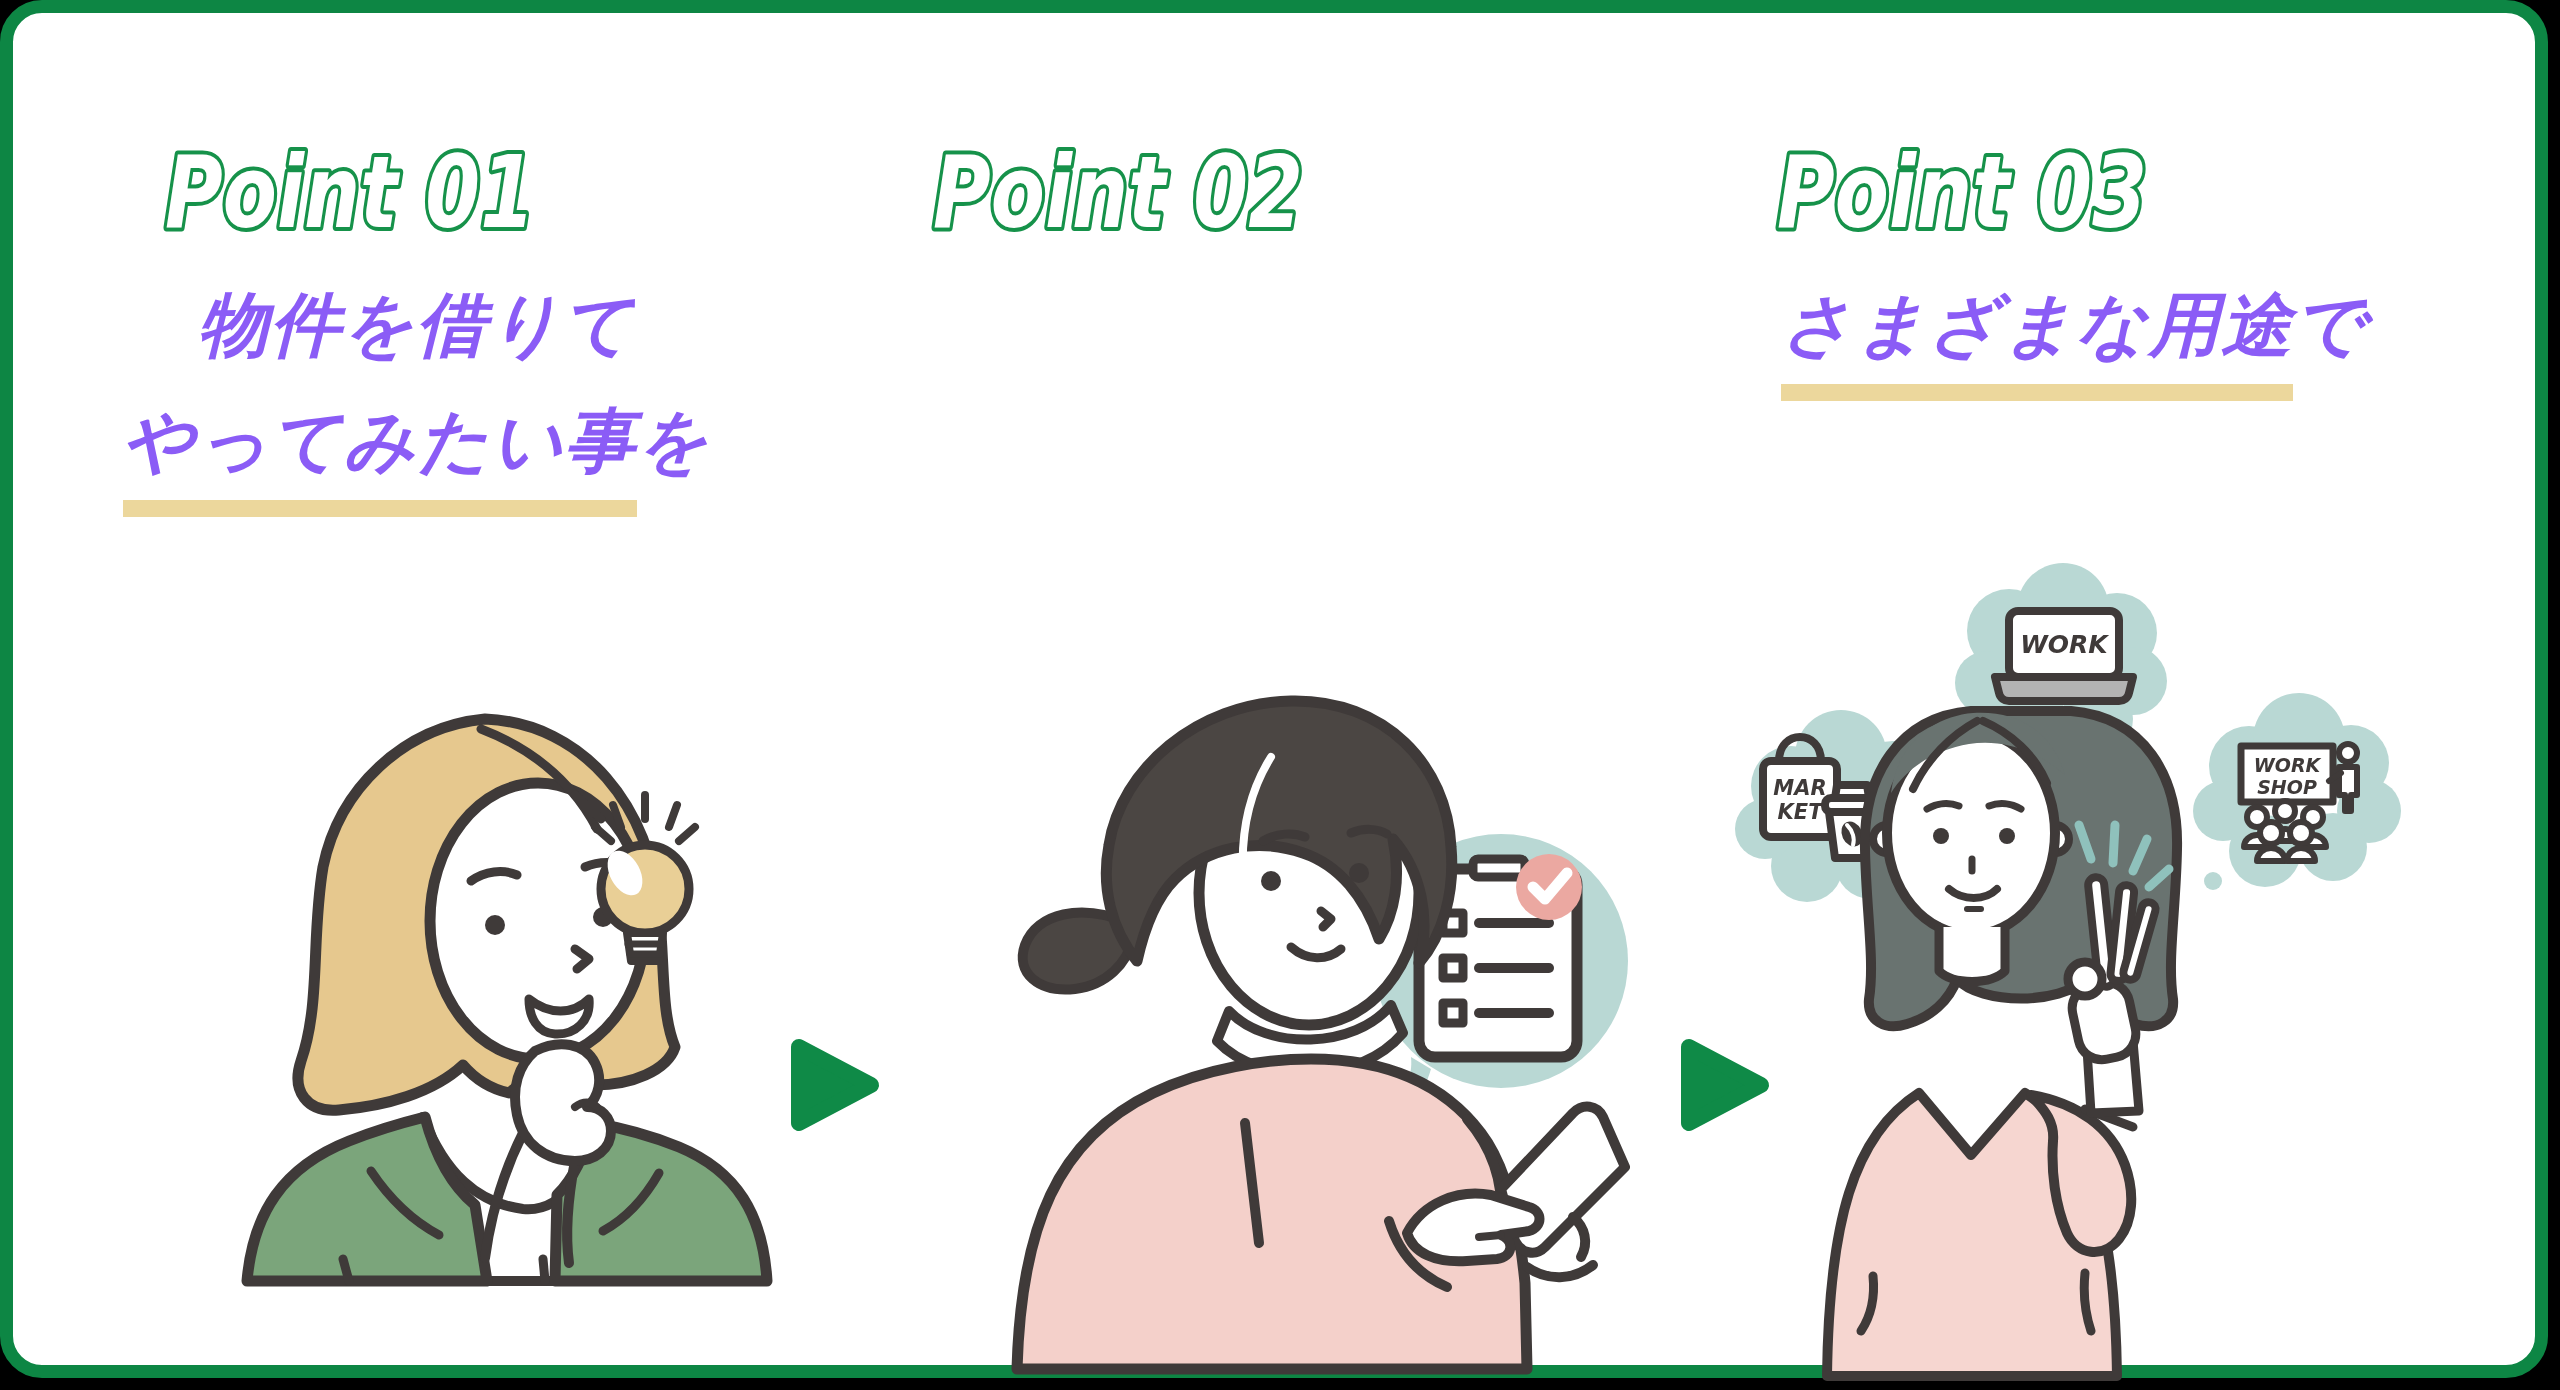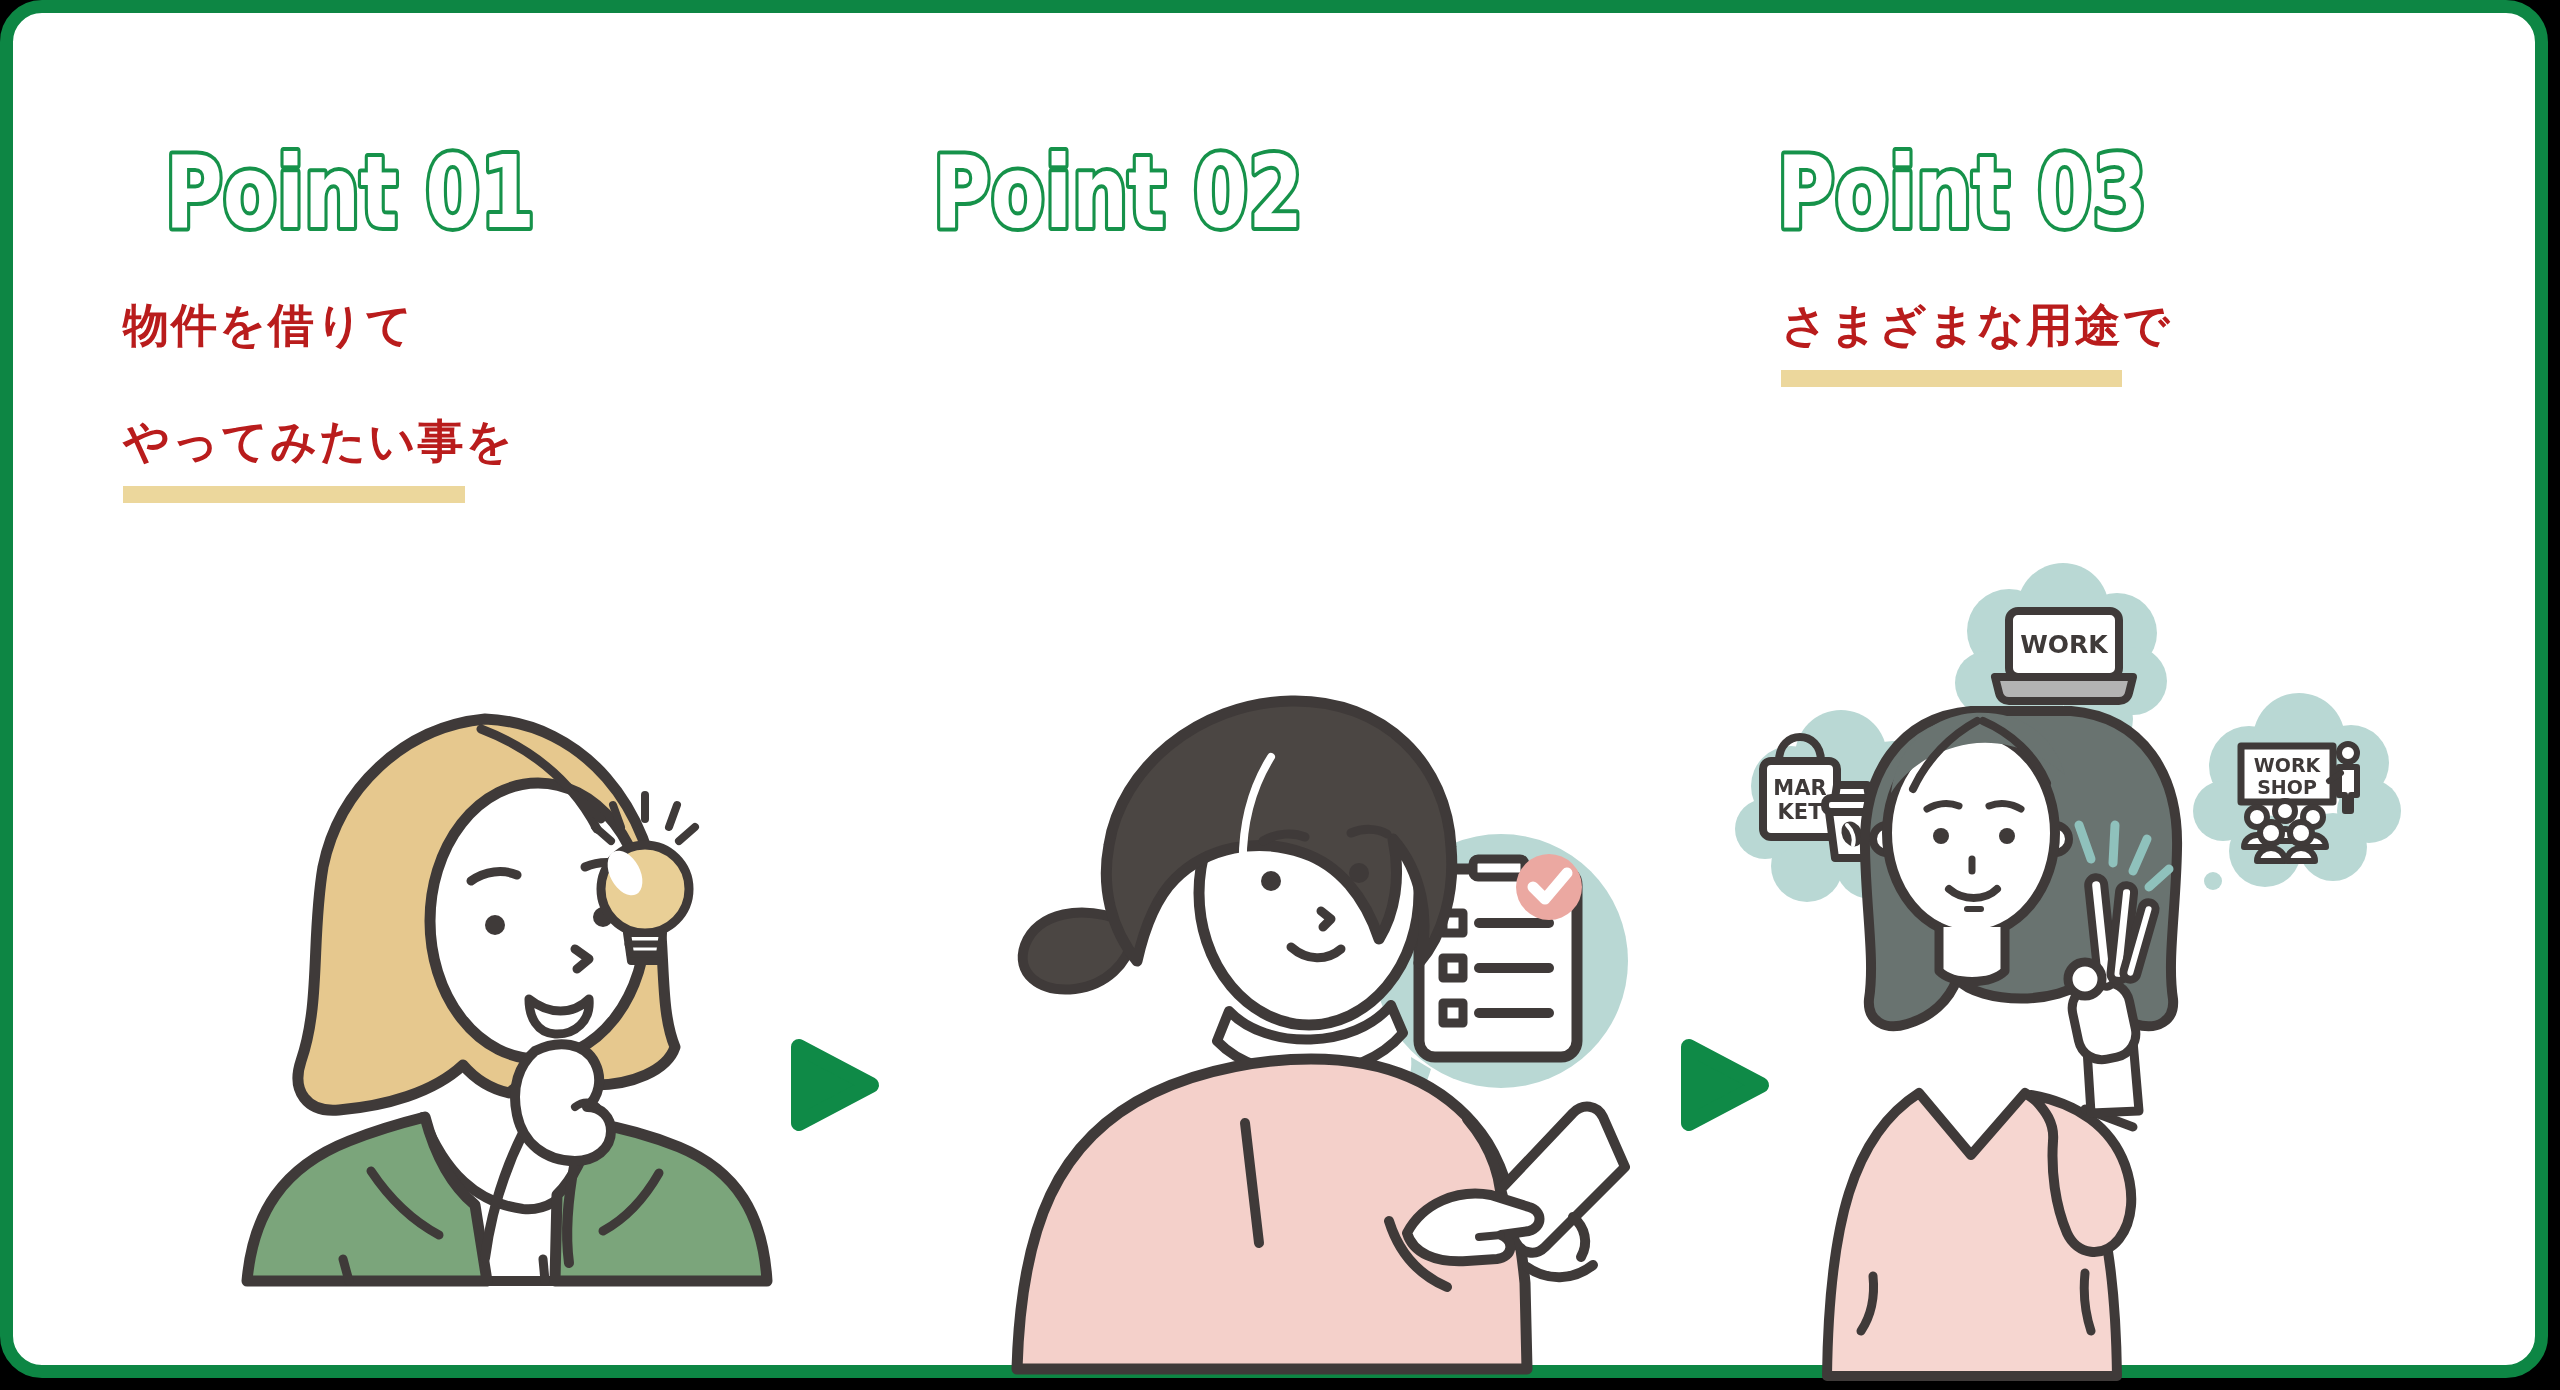--- a/index.html
+++ b/index.html
@@ -1,22 +1,22 @@
 <!DOCTYPE html>
 <html><head>
 <meta charset="utf-8">
 <style>
   html,body{margin:0;padding:0;background:#000;}
   .stage{position:relative;width:2560px;height:1390px;background:#000;overflow:hidden;
          font-family:"DejaVu Sans",sans-serif;}
   .card{position:absolute;left:0;top:0;width:2548px;height:1378px;box-sizing:border-box;
-        background:#fff;border:13px solid #0d8644;border-radius:42px;}
+        background:#fff;border:13px solid #0d8644;border-radius:42px;font-style:italic;}
   .plabel{position:absolute;overflow:visible;}
-  .jp{position:absolute;font-weight:700;font-size:46px;line-height:116px;color:#b91c1c;
-      letter-spacing:2px;white-space:nowrap;}
+  .jp{position:absolute;font-weight:700;font-size:70px;line-height:116px;color:#8b5cf6;
+      letter-spacing:2px;white-space:nowrap;text-align:center;}
   .jp .hl{border-bottom:17px solid #ecd79c;padding-bottom:18px;}
   .arrow{position:absolute;}
   svg{display:block;overflow:visible;}
   svg text.bubble-txt{font-family:"DejaVu Sans",sans-serif;font-weight:bold;fill:#3f3a39;}
 </style>
 </head>
 <body>
 
 <div class="stage">
   <div class="card">

